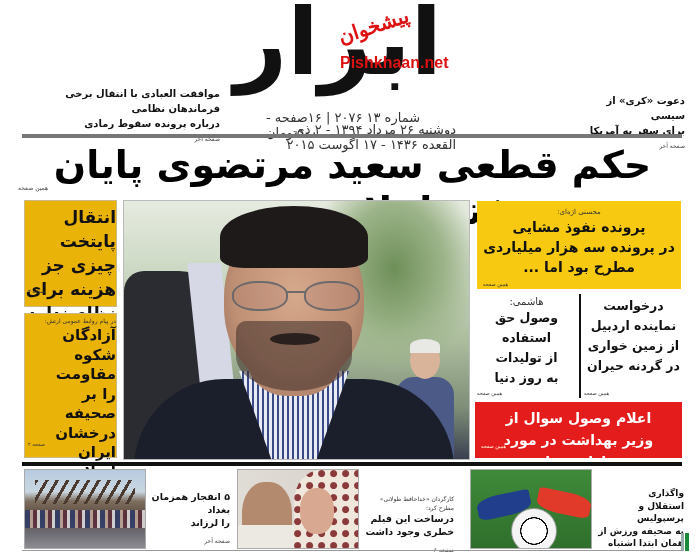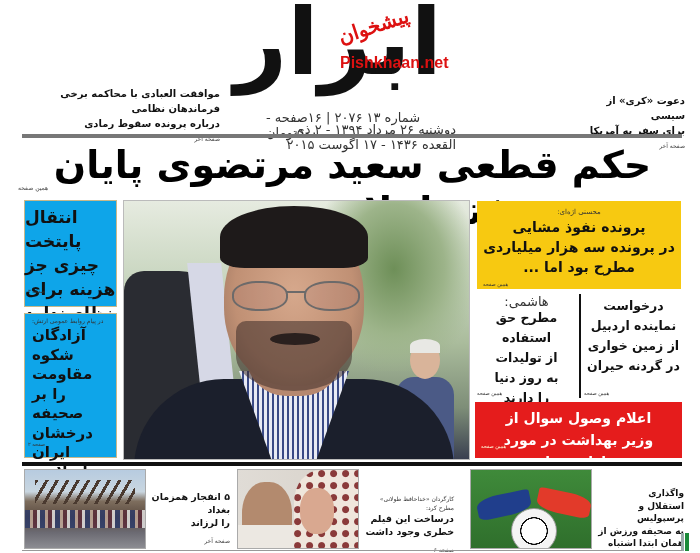--- a/index.html
+++ b/index.html
@@ -22,21 +22,21 @@
   .page-ref { font-size: 6px; color: #444; font-weight: normal; }
 
   .rule { position: absolute; left: 22px; width: 660px; height: 4px; background: #777; }
   .rule-top { top: 134px; }
 
   
   .headline { position: absolute; left: 20px; top: 142px; width: 665px; text-align: center; font-weight: bold; font-size: 38px; line-height: 46px; color: #000; letter-spacing: -1px; }
   .headline-ref { position: absolute; left: 18px; top: 184px; font-size: 6px; color: #444; }
 
   
-  .beige { position: absolute; background: #0ea5e9; border: 1px solid #c8b88a; text-align: left; font-weight: bold; color: #111; }
+  .beige { position: absolute; background: #eab308; border: 1px solid #c8b88a; text-align: right; font-weight: bold; color: #111; }
   .beige-1 { left: 24px; top: 200px; width: 93px; height: 107px; font-size: 17px; line-height: 24px; padding-top: 4px; }
   .beige-2 { left: 24px; top: 313px; width: 93px; height: 145px; font-size: 15px; line-height: 19.5px; padding-left: 7px; }
   .beige-kicker { font-size: 6px; font-weight: normal; color: #333; line-height: 10px; padding-top: 2px; }
   .beige-ref { position: absolute; left: 3px; bottom: 3px; font-size: 5px; font-weight: normal; color: #333; }
 
   
   .photo { position: absolute; left: 123px; top: 200px; width: 347px; height: 260px; border: 1px solid #bbb; overflow: hidden;
     background: linear-gradient(180deg, #e6ebe0 0%, #c9d6c0 30%, #aabc9c 55%, #7e8e78 80%, #3a4050 100%); }
   .photo .bg-tree { position: absolute; left: 190px; top: 0; width: 160px; height: 170px; background: radial-gradient(ellipse at 50% 40%, #6e8f58 0%, #9db48a 45%, rgba(200,214,190,0) 75%); }
   .photo .suit-left { position: absolute; left: 0; top: 70px; width: 95px; height: 200px; background: #2a2c32; border-radius: 20px 40px 0 0; }
@@ -60,21 +60,21 @@
   
   .yellow { position: absolute; left: 477px; top: 201px; width: 204px; height: 88px; background: #f7c911; text-align: center; font-weight: bold; }
   .yellow-kicker { font-size: 7px; font-weight: normal; color: #333; padding-top: 6px; line-height: 10px; }
   .yellow-title { font-size: 14px; line-height: 20px; color: #111; }
   .yellow-ref { position: absolute; left: 6px; bottom: 2px; font-size: 5px; font-weight: normal; color: #333; }
 
   
   .col-box { position: absolute; top: 294px; height: 104px; text-align: center; font-weight: bold; font-size: 12.5px; line-height: 20px; }
   .col-hashemi { left: 475px; width: 103px; }
   .col-ardabil { left: 582px; width: 103px; padding-top: 2px; }
-  .col-kicker { font-size: 13px; font-weight: normal; color: #333; line-height: 12px; padding-top: 2px; }
+  .col-kicker { font-size: 10px; font-weight: normal; color: #333; line-height: 12px; padding-top: 2px; }
   .col-divider { position: absolute; left: 579px; top: 294px; width: 2px; height: 104px; background: #111; }
   .col-ref { position: absolute; left: 2px; bottom: -5px; font-size: 5px; font-weight: normal; color: #333; }
 
   
   .red { position: absolute; left: 475px; top: 402px; width: 207px; height: 56px; background: #e51c1c; color: #fff; text-align: center; font-weight: bold; font-size: 14px; line-height: 22px; padding-top: 5px; }
   .red-ref { position: absolute; left: 6px; bottom: 1px; font-size: 5px; font-weight: normal; color: #ffd; }
 
   
   .rule-bottom { position: absolute; left: 22px; top: 462px; width: 660px; height: 4px; background: #111; }
 
@@ -105,21 +105,21 @@
 
 <div class="logo">
   <div class="logo-main">ابرار</div>
   <div class="logo-watermark-fa">پیشخوان</div>
   <div class="logo-watermark-en">Pishkhaan.net</div>
 </div>
 <div class="issue-line">شماره ۱۳ ۲۰۷۶ | ۱۶صفحه - ۵۰۰تومان</div>
 <div class="date-line">دوشنبه ۲۶ مرداد ۱۳۹۴ - ۲ ذی القعده ۱۴۳۶ - ۱۷ آگوست ۲۰۱۵</div>
 
 <div class="side-head side-head-left">
-  <div>موافقت العبادی با محاکمه برخی فرماندهان نظامی</div>
+  <div>موافقت العبادی با انتقال برخی فرماندهان نظامی</div>
   <div>درباره پرونده سقوط رمادی</div>
   <div class="page-ref">صفحه آخر</div>
 </div>
 
 <div class="side-head side-head-right">
   <div>دعوت «کری» از سیسی</div>
   <div>برای سفر به آمریکا</div>
   <div class="page-ref">صفحه آخر</div>
 </div>
 
@@ -173,24 +173,23 @@
 <div class="yellow">
   <div class="yellow-kicker">محسنی اژه‌ای:</div>
   <div class="yellow-title">پرونده نفوذ مشایی</div>
   <div class="yellow-title">در پرونده سه هزار میلیاردی</div>
   <div class="yellow-title">مطرح بود اما ...</div>
   <span class="yellow-ref">همین صفحه</span>
 </div>
 
 <div class="col-box col-hashemi">
   <div class="col-kicker">هاشمی:</div>
-  <div>مطرح حق استفاده</div>
+  <div>وصول حق استفاده</div>
   <div>از تولیدات</div>
   <div>به روز دنیا</div>
-  <div>را دارند</div>
   <span class="col-ref">همین صفحه</span>
 </div>
 <div class="col-divider"></div>
 <div class="col-box col-ardabil">
   <div>درخواست</div>
   <div>نماینده اردبیل</div>
   <div>از زمین خواری</div>
   <div>در گردنه حیران</div>
   <span class="col-ref">همین صفحه</span>
 </div>

